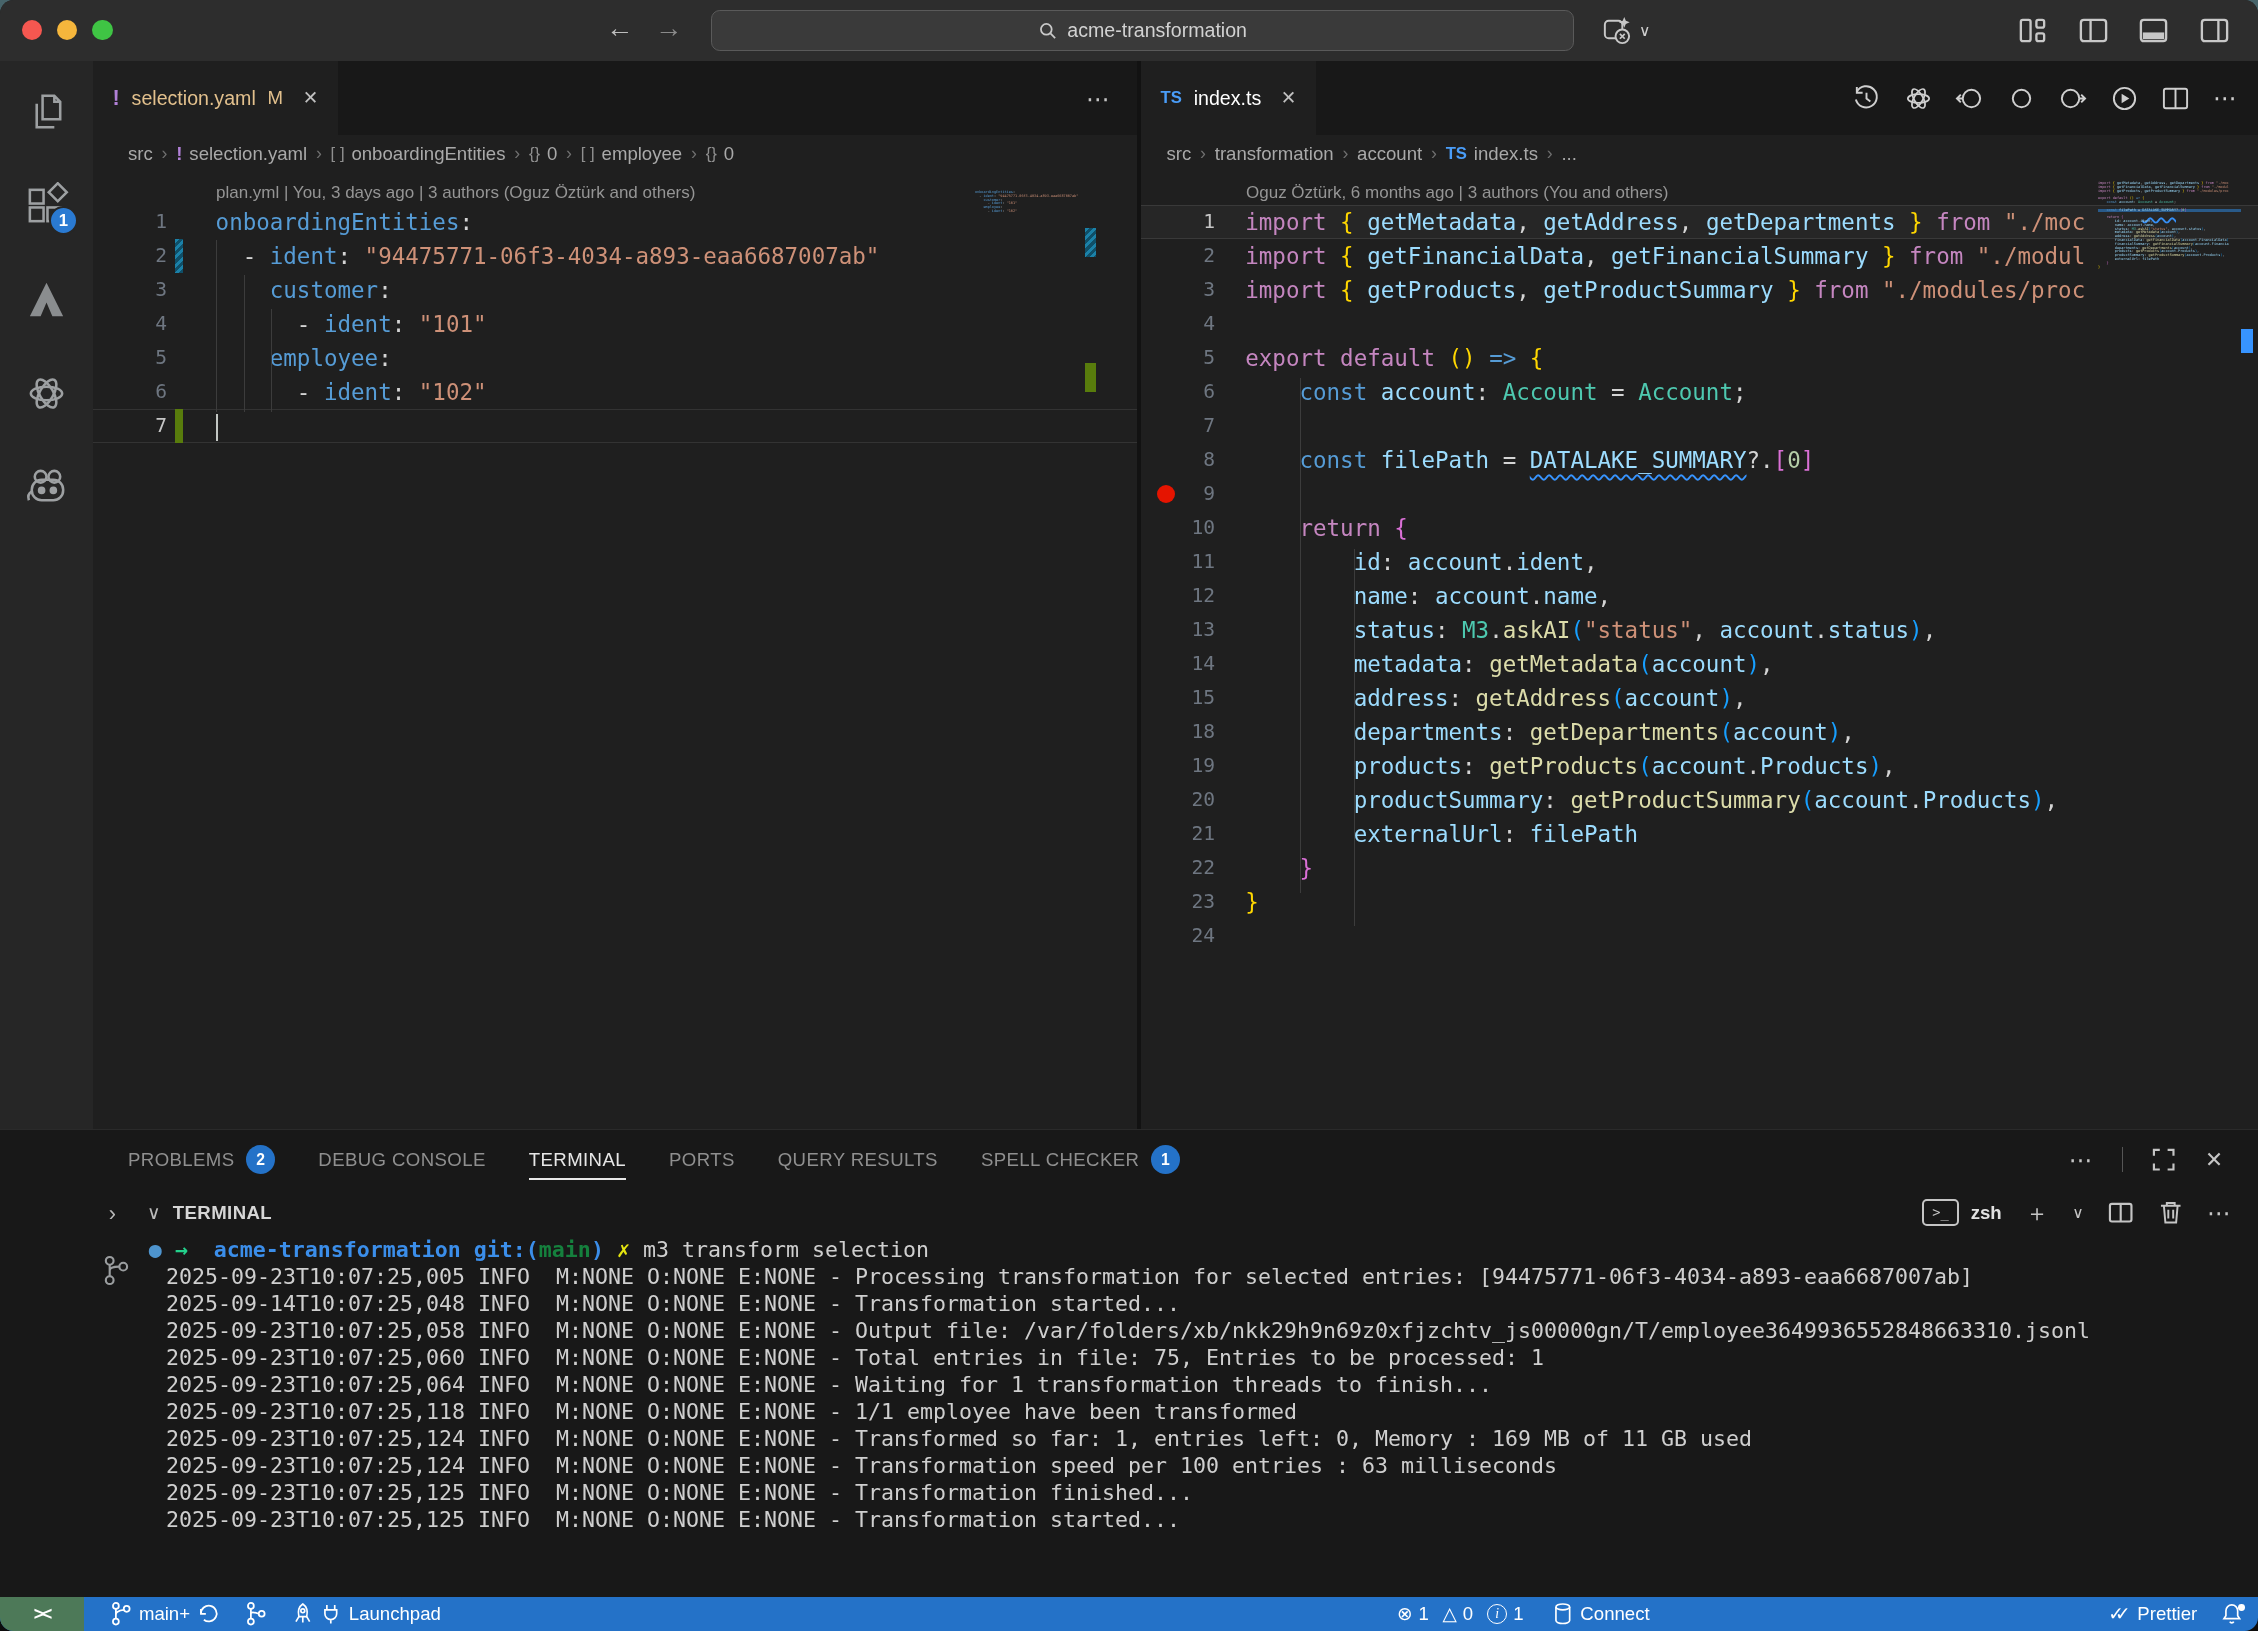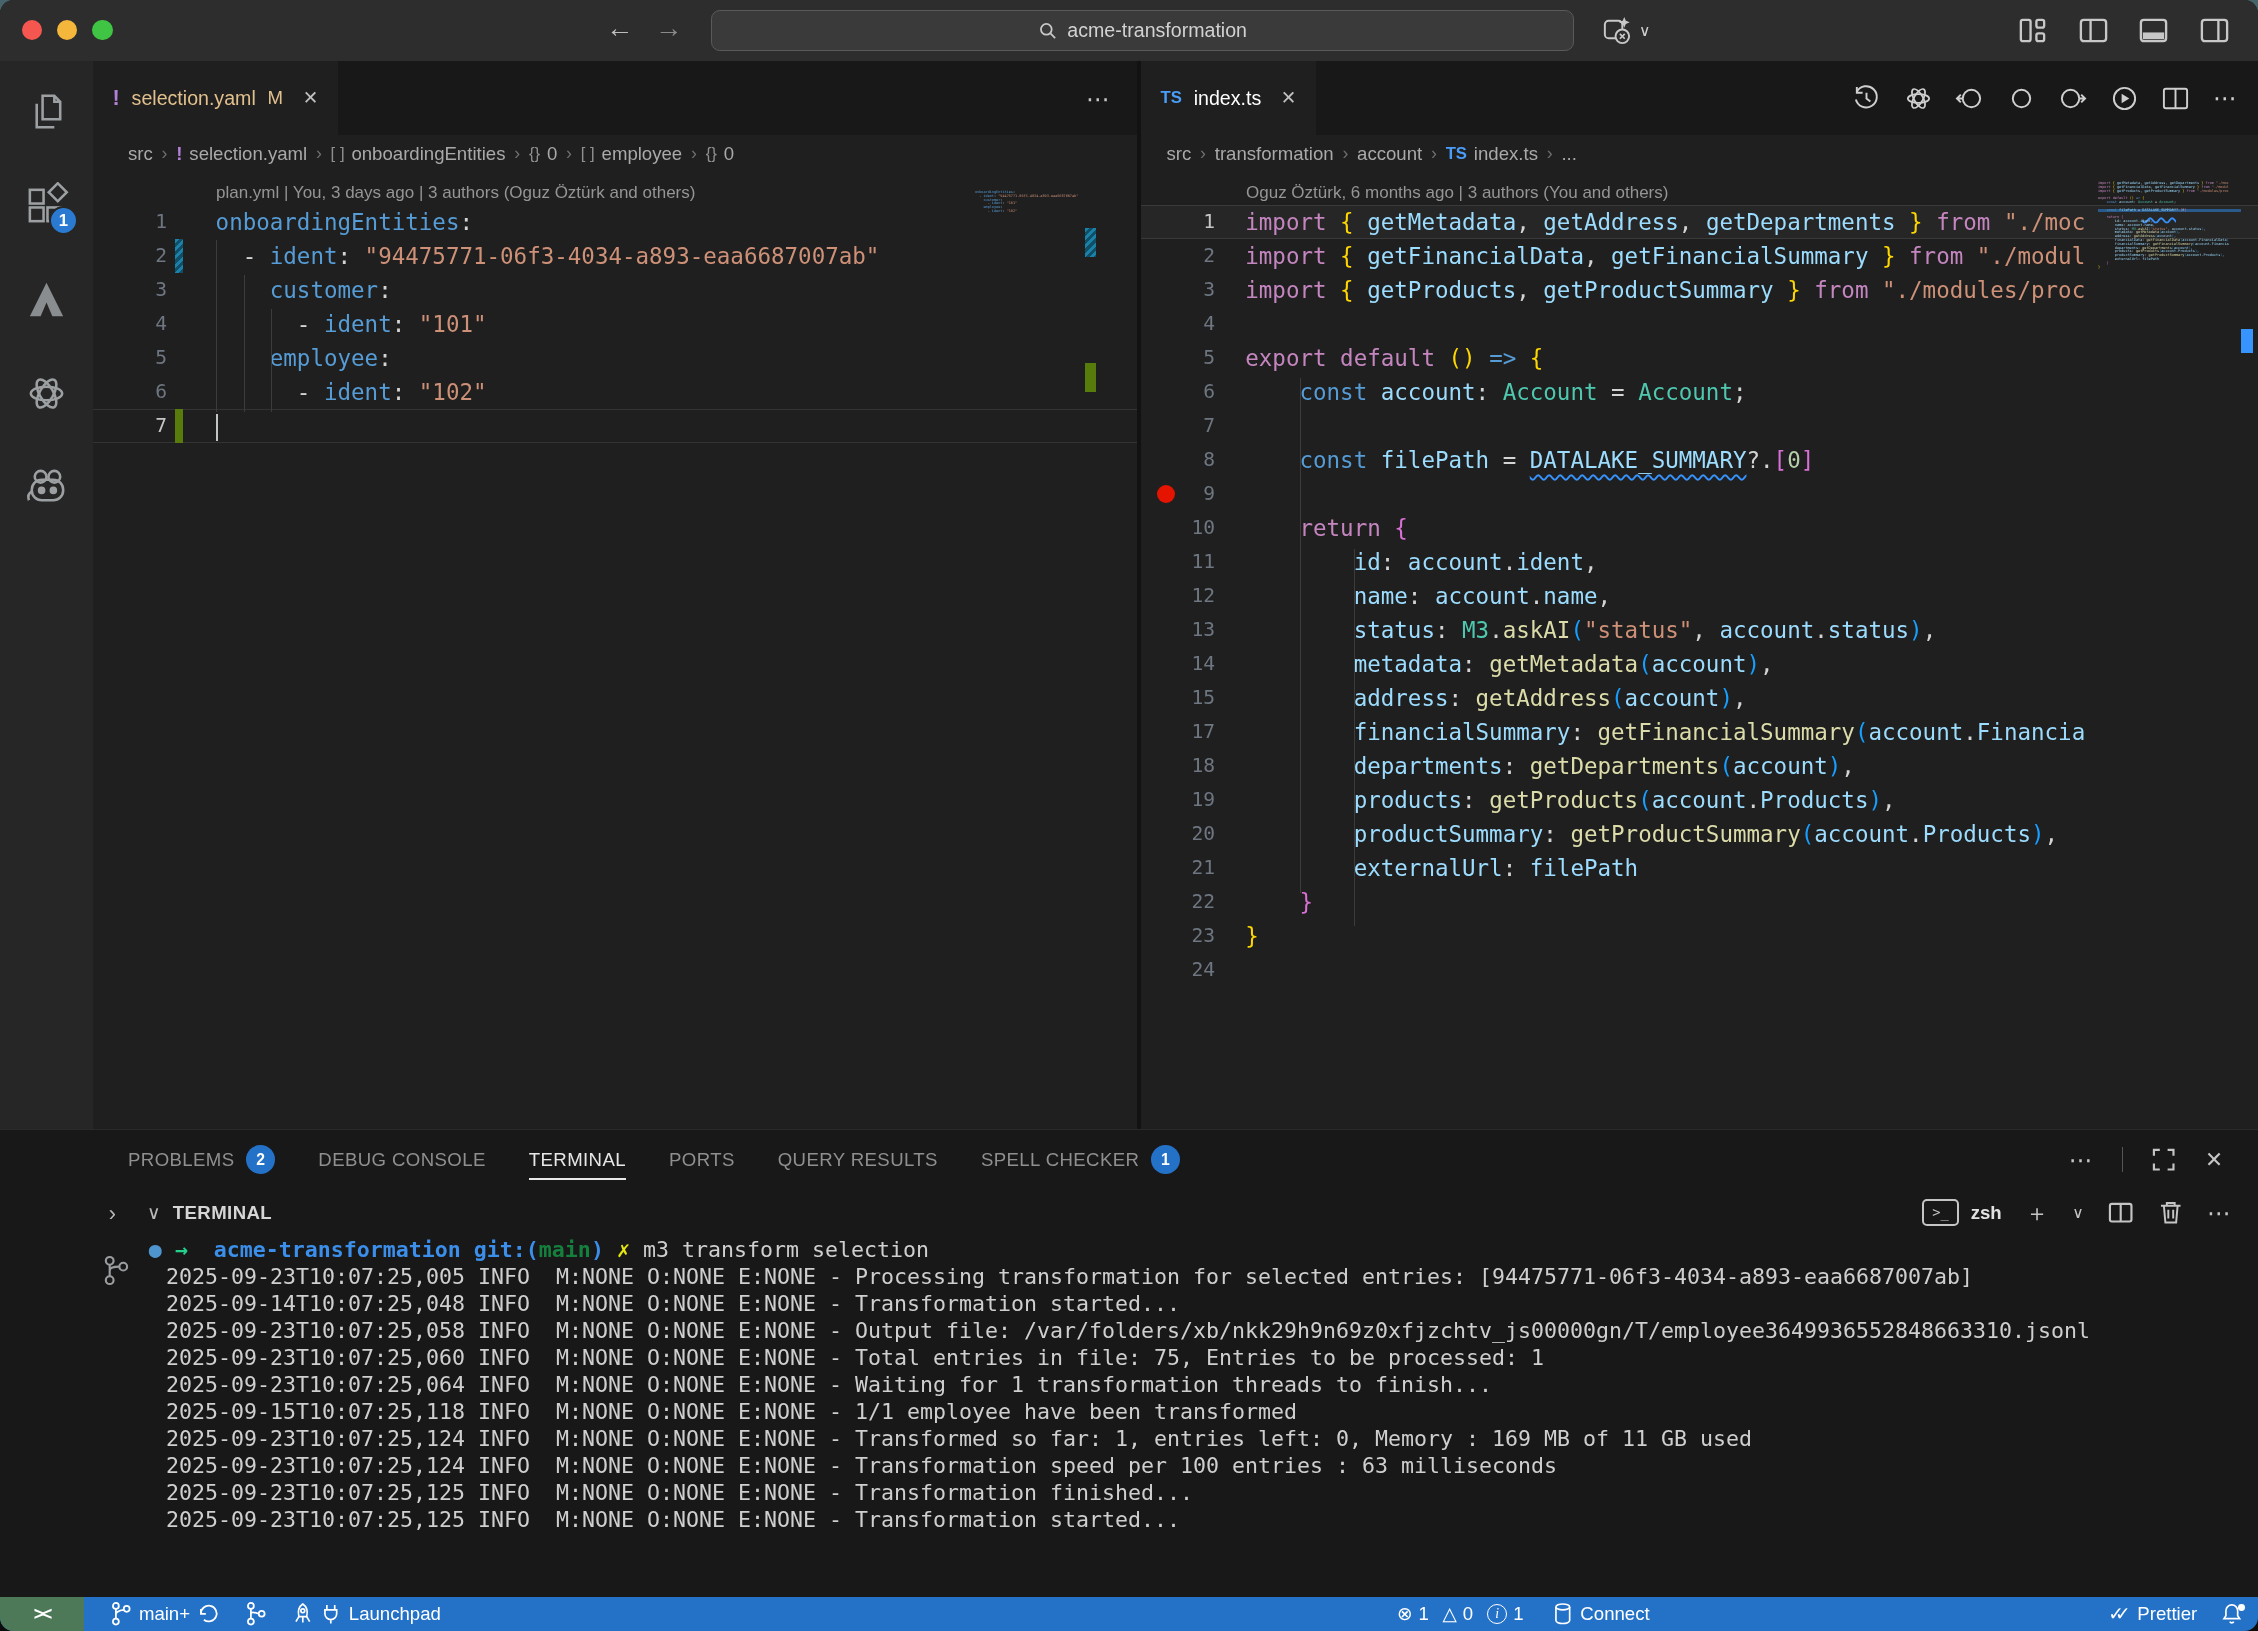--- a/index.html
+++ b/index.html
@@ -384,21 +384,20 @@
         <div class="code-line"><div class="ln">6</div><div class="gm"></div><div class="ct"><span class="s-p">    </span><span class="s-ckw">const </span><span class="s-id">account</span><span class="s-p">: </span><span class="s-ty">Account</span><span class="s-p"> = </span><span class="s-ty">Account</span><span class="s-p">;</span></div></div>
         <div class="code-line"><div class="ln">7</div><div class="gm"></div><div class="ct"></div></div>
         <div class="code-line"><div class="ln">8</div><div class="gm"></div><div class="ct"><span class="s-p">    </span><span class="s-ckw">const </span><span class="s-id">filePath</span><span class="s-p"> = </span><span class="s-id s-und">DATALAKE_SUMMARY</span><span class="s-p">?.</span><span class="s-b2">[</span><span class="s-num">0</span><span class="s-b2">]</span></div></div>
         <div class="code-line"><div class="ln">9</div><div class="gm"></div><div class="bp"></div><div class="ct"></div></div>
         <div class="code-line"><div class="ln">10</div><div class="gm"></div><div class="ct"><span class="s-p">    </span><span class="s-kw">return </span><span class="s-b2">{</span></div></div>
         <div class="code-line"><div class="ln">11</div><div class="gm"></div><div class="ct"><span class="s-p">        </span><span class="s-id">id</span><span class="s-p">: </span><span class="s-id">account</span><span class="s-p">.</span><span class="s-id">ident</span><span class="s-p">,</span></div></div>
         <div class="code-line"><div class="ln">12</div><div class="gm"></div><div class="ct"><span class="s-p">        </span><span class="s-id">name</span><span class="s-p">: </span><span class="s-id">account</span><span class="s-p">.</span><span class="s-id">name</span><span class="s-p">,</span></div></div>
         <div class="code-line"><div class="ln">13</div><div class="gm"></div><div class="ct"><span class="s-p">        </span><span class="s-id">status</span><span class="s-p">: </span><span class="s-ty">M3</span><span class="s-p">.</span><span class="s-fn">askAI</span><span class="s-b3">(</span><span class="s-str">"status"</span><span class="s-p">, </span><span class="s-id">account</span><span class="s-p">.</span><span class="s-id">status</span><span class="s-b3">)</span><span class="s-p">,</span></div></div>
         <div class="code-line"><div class="ln">14</div><div class="gm"></div><div class="ct"><span class="s-p">        </span><span class="s-id">metadata</span><span class="s-p">: </span><span class="s-fn">getMetadata</span><span class="s-b3">(</span><span class="s-id">account</span><span class="s-b3">)</span><span class="s-p">,</span></div></div>
         <div class="code-line"><div class="ln">15</div><div class="gm"></div><div class="ct"><span class="s-p">        </span><span class="s-id">address</span><span class="s-p">: </span><span class="s-fn">getAddress</span><span class="s-b3">(</span><span class="s-id">account</span><span class="s-b3">)</span><span class="s-p">,</span></div></div>
-        <div class="code-line"><div class="ln">17</div><div class="gm"></div><div class="ct"><span class="s-p">        </span><span class="s-id">financialSummary</span><span class="s-p">: </span><span class="s-fn">getFinancialSummary</span><span class="s-b3">(</span><span class="s-id">account</span><span class="s-p">.</span><span class="s-id">Financia</span></div></div>
         <div class="code-line"><div class="ln">18</div><div class="gm"></div><div class="ct"><span class="s-p">        </span><span class="s-id">departments</span><span class="s-p">: </span><span class="s-fn">getDepartments</span><span class="s-b3">(</span><span class="s-id">account</span><span class="s-b3">)</span><span class="s-p">,</span></div></div>
         <div class="code-line"><div class="ln">19</div><div class="gm"></div><div class="ct"><span class="s-p">        </span><span class="s-id">products</span><span class="s-p">: </span><span class="s-fn">getProducts</span><span class="s-b3">(</span><span class="s-id">account</span><span class="s-p">.</span><span class="s-id">Products</span><span class="s-b3">)</span><span class="s-p">,</span></div></div>
         <div class="code-line"><div class="ln">20</div><div class="gm"></div><div class="ct"><span class="s-p">        </span><span class="s-id">productSummary</span><span class="s-p">: </span><span class="s-fn">getProductSummary</span><span class="s-b3">(</span><span class="s-id">account</span><span class="s-p">.</span><span class="s-id">Products</span><span class="s-b3">)</span><span class="s-p">,</span></div></div>
         <div class="code-line"><div class="ln">21</div><div class="gm"></div><div class="ct"><span class="s-p">        </span><span class="s-id">externalUrl</span><span class="s-p">: </span><span class="s-id">filePath</span></div></div>
         <div class="code-line"><div class="ln">22</div><div class="gm"></div><div class="ct"><span class="s-p">    </span><span class="s-b2">}</span></div></div>
         <div class="code-line"><div class="ln">23</div><div class="gm"></div><div class="ct"><span class="s-b1">}</span></div></div>
         <div class="code-line"><div class="ln">24</div><div class="gm"></div><div class="ct"></div></div>
       </div>
     <div class="guide" style="left:159px; top:317px; height:515px;"></div>
     <div class="guide" style="left:213px; top:488px; height:377px;"></div>
@@ -468,21 +467,21 @@
           </svg>
       </span>
     </div>
     <div class="term-content" id="term-lines">
         <div class="term-line"><span class="t-dot">● </span><span class="t-arrow">→  </span><span class="t-name">acme-transformation </span><span class="t-git">git:(</span><span class="t-branch">main</span><span class="t-git">) </span><span class="t-x">✗ </span><span class="t-txt">m3 transform selection</span></div>
         <div class="term-line log"><span class="t-txt">2025-09-23T10:07:25,005 INFO  M:NONE O:NONE E:NONE - Processing transformation for selected entries: [94475771-06f3-4034-a893-eaa6687007ab]</span></div>
         <div class="term-line log"><span class="t-txt">2025-09-14T10:07:25,048 INFO  M:NONE O:NONE E:NONE - Transformation started...</span></div>
         <div class="term-line log"><span class="t-txt">2025-09-23T10:07:25,058 INFO  M:NONE O:NONE E:NONE - Output file: /var/folders/xb/nkk29h9n69z0xfjzchtv_js00000gn/T/employee3649936552848663310.jsonl</span></div>
         <div class="term-line log"><span class="t-txt">2025-09-23T10:07:25,060 INFO  M:NONE O:NONE E:NONE - Total entries in file: 75, Entries to be processed: 1</span></div>
         <div class="term-line log"><span class="t-txt">2025-09-23T10:07:25,064 INFO  M:NONE O:NONE E:NONE - Waiting for 1 transformation threads to finish...</span></div>
-        <div class="term-line log"><span class="t-txt">2025-09-15T10:07:25,118 INFO  M:NONE O:NONE E:NONE - 1/1 employee have been transformed</span></div>
+        <div class="term-line log"><span class="t-txt">2025-09-23T10:07:25,118 INFO  M:NONE O:NONE E:NONE - 1/1 employee have been transformed</span></div>
         <div class="term-line log"><span class="t-txt">2025-09-23T10:07:25,124 INFO  M:NONE O:NONE E:NONE - Transformed so far: 1, entries left: 0, Memory : 169 MB of 11 GB used</span></div>
         <div class="term-line log"><span class="t-txt">2025-09-23T10:07:25,124 INFO  M:NONE O:NONE E:NONE - Transformation speed per 100 entries : 63 milliseconds</span></div>
         <div class="term-line log"><span class="t-txt">2025-09-23T10:07:25,125 INFO  M:NONE O:NONE E:NONE - Transformation finished...</span></div>
         <div class="term-line log"><span class="t-txt">2025-09-23T10:07:25,125 INFO  M:NONE O:NONE E:NONE - Transformation started...</span></div>
       </div>
   </div>
 
   <div class="statusbar">
     <div class="sb-left">
       <div class="sb-remote">&gt;&lt;</div>

